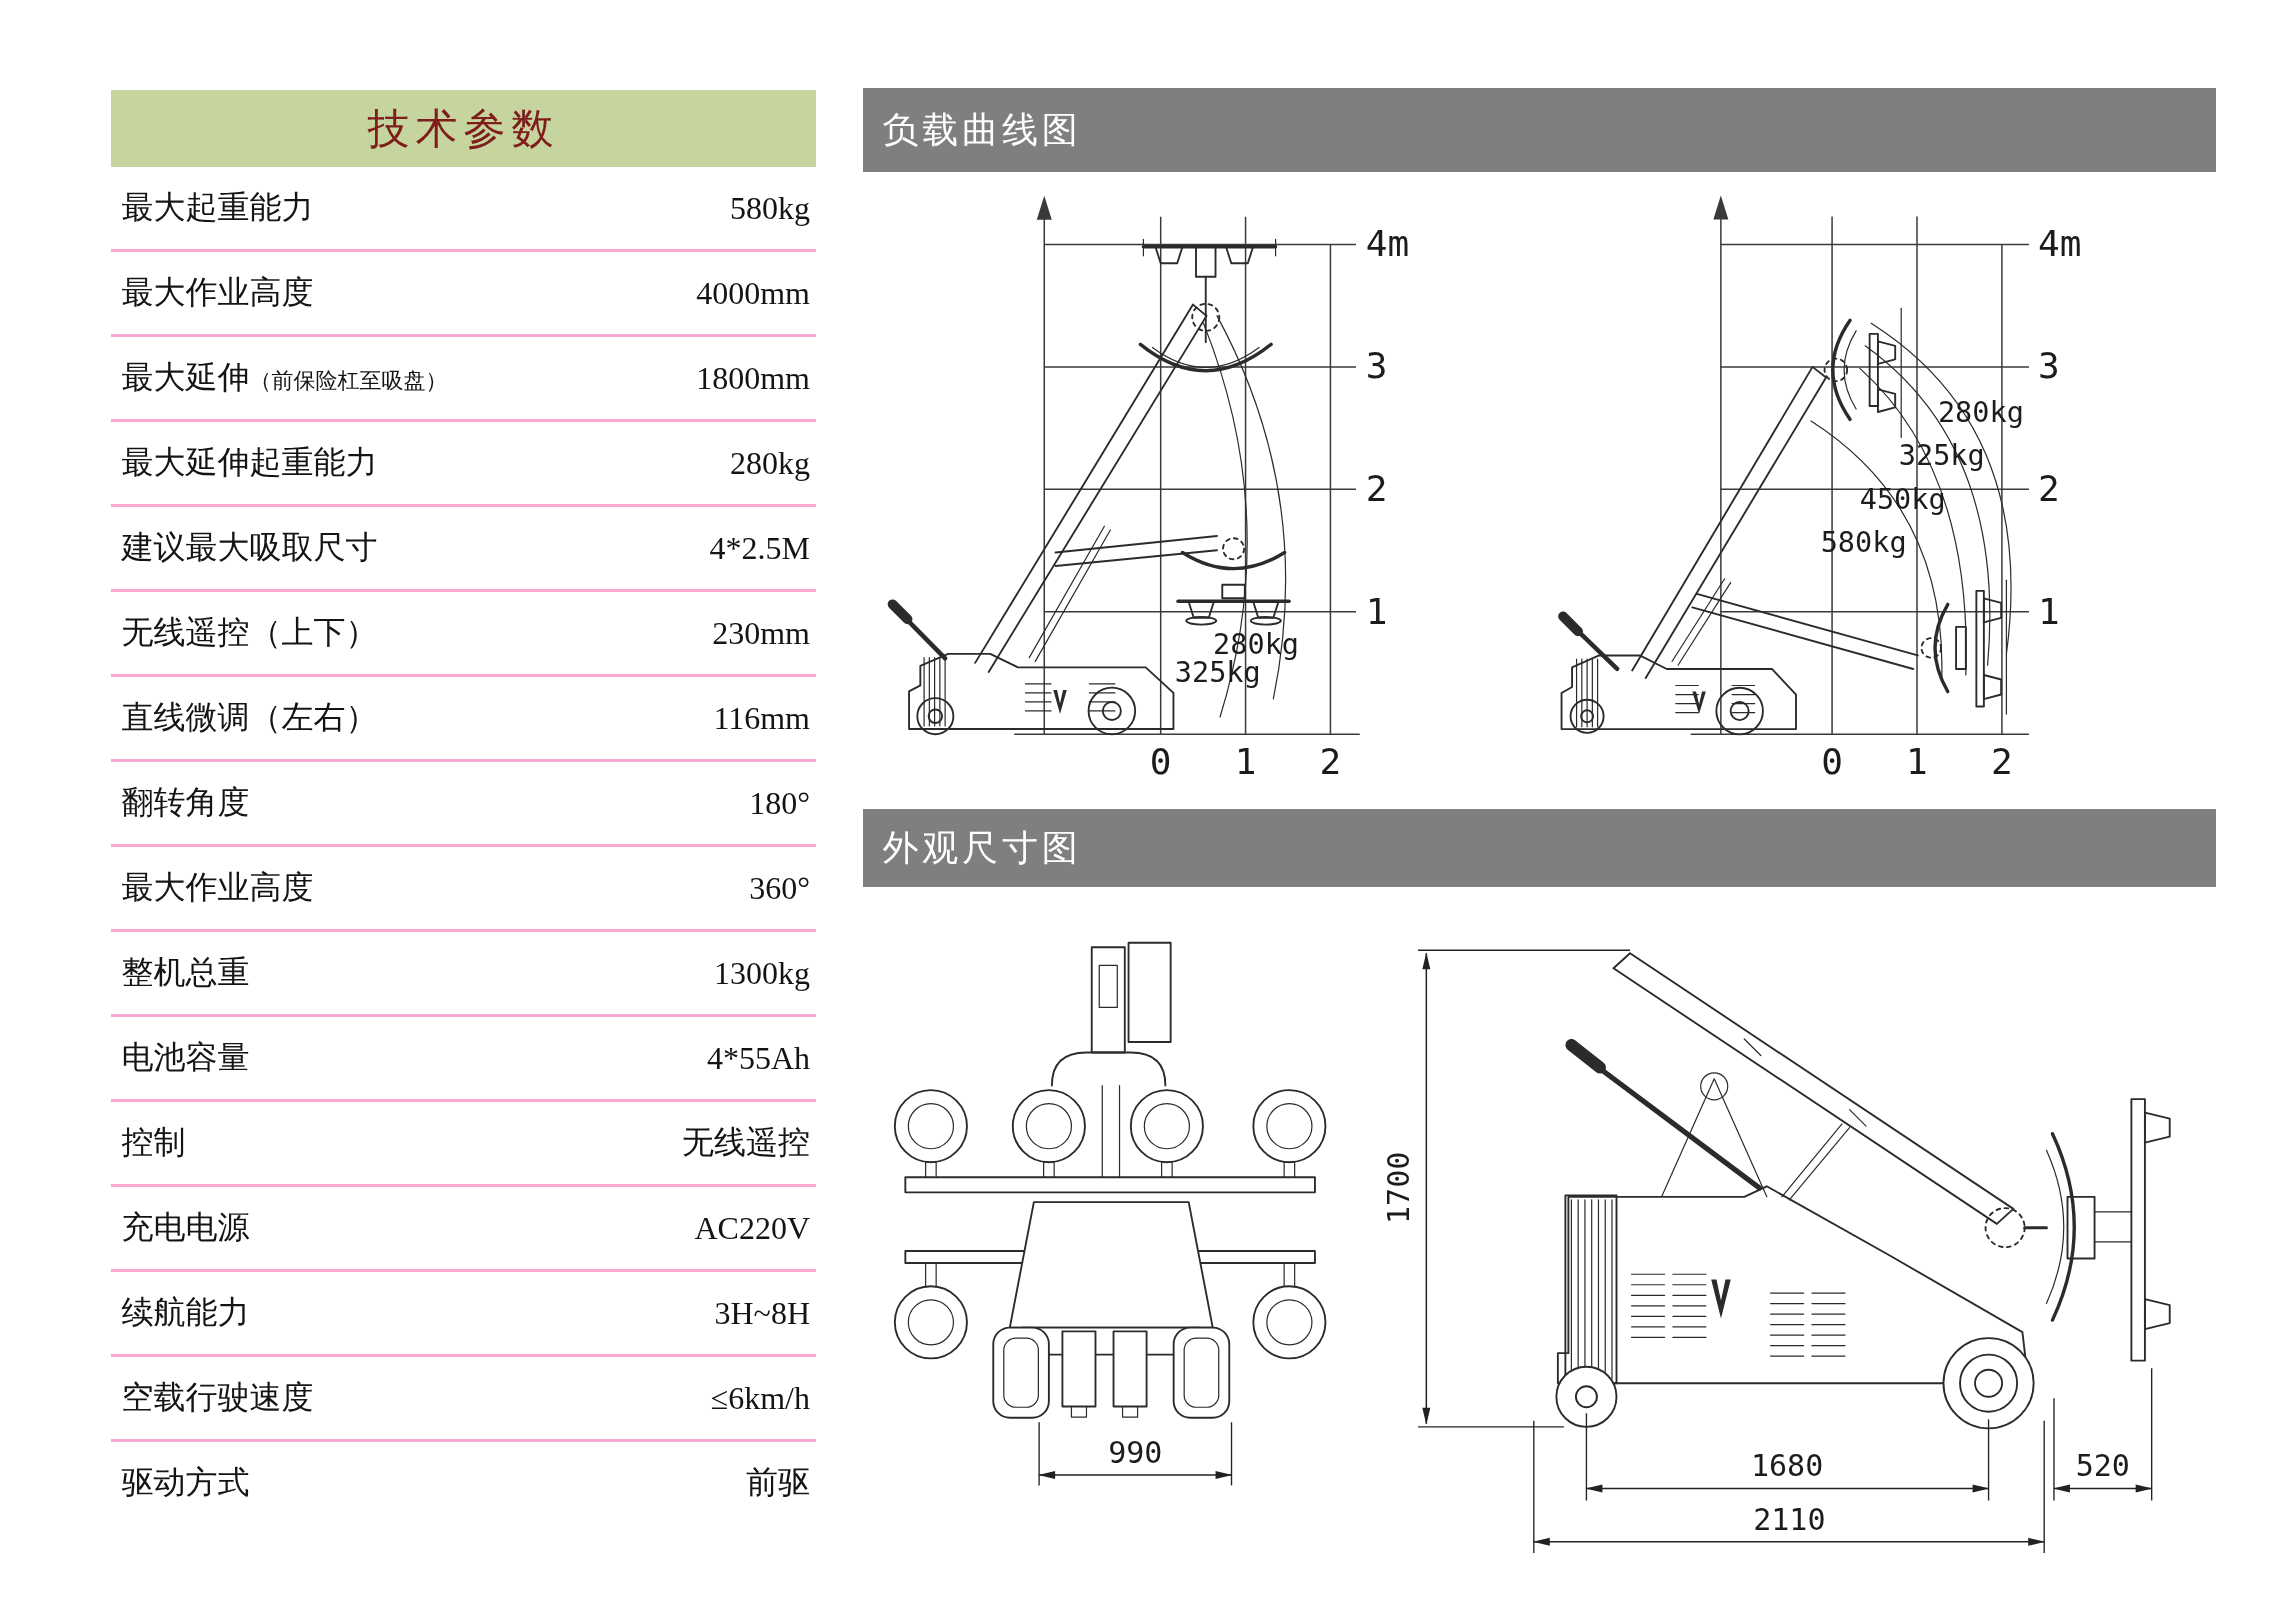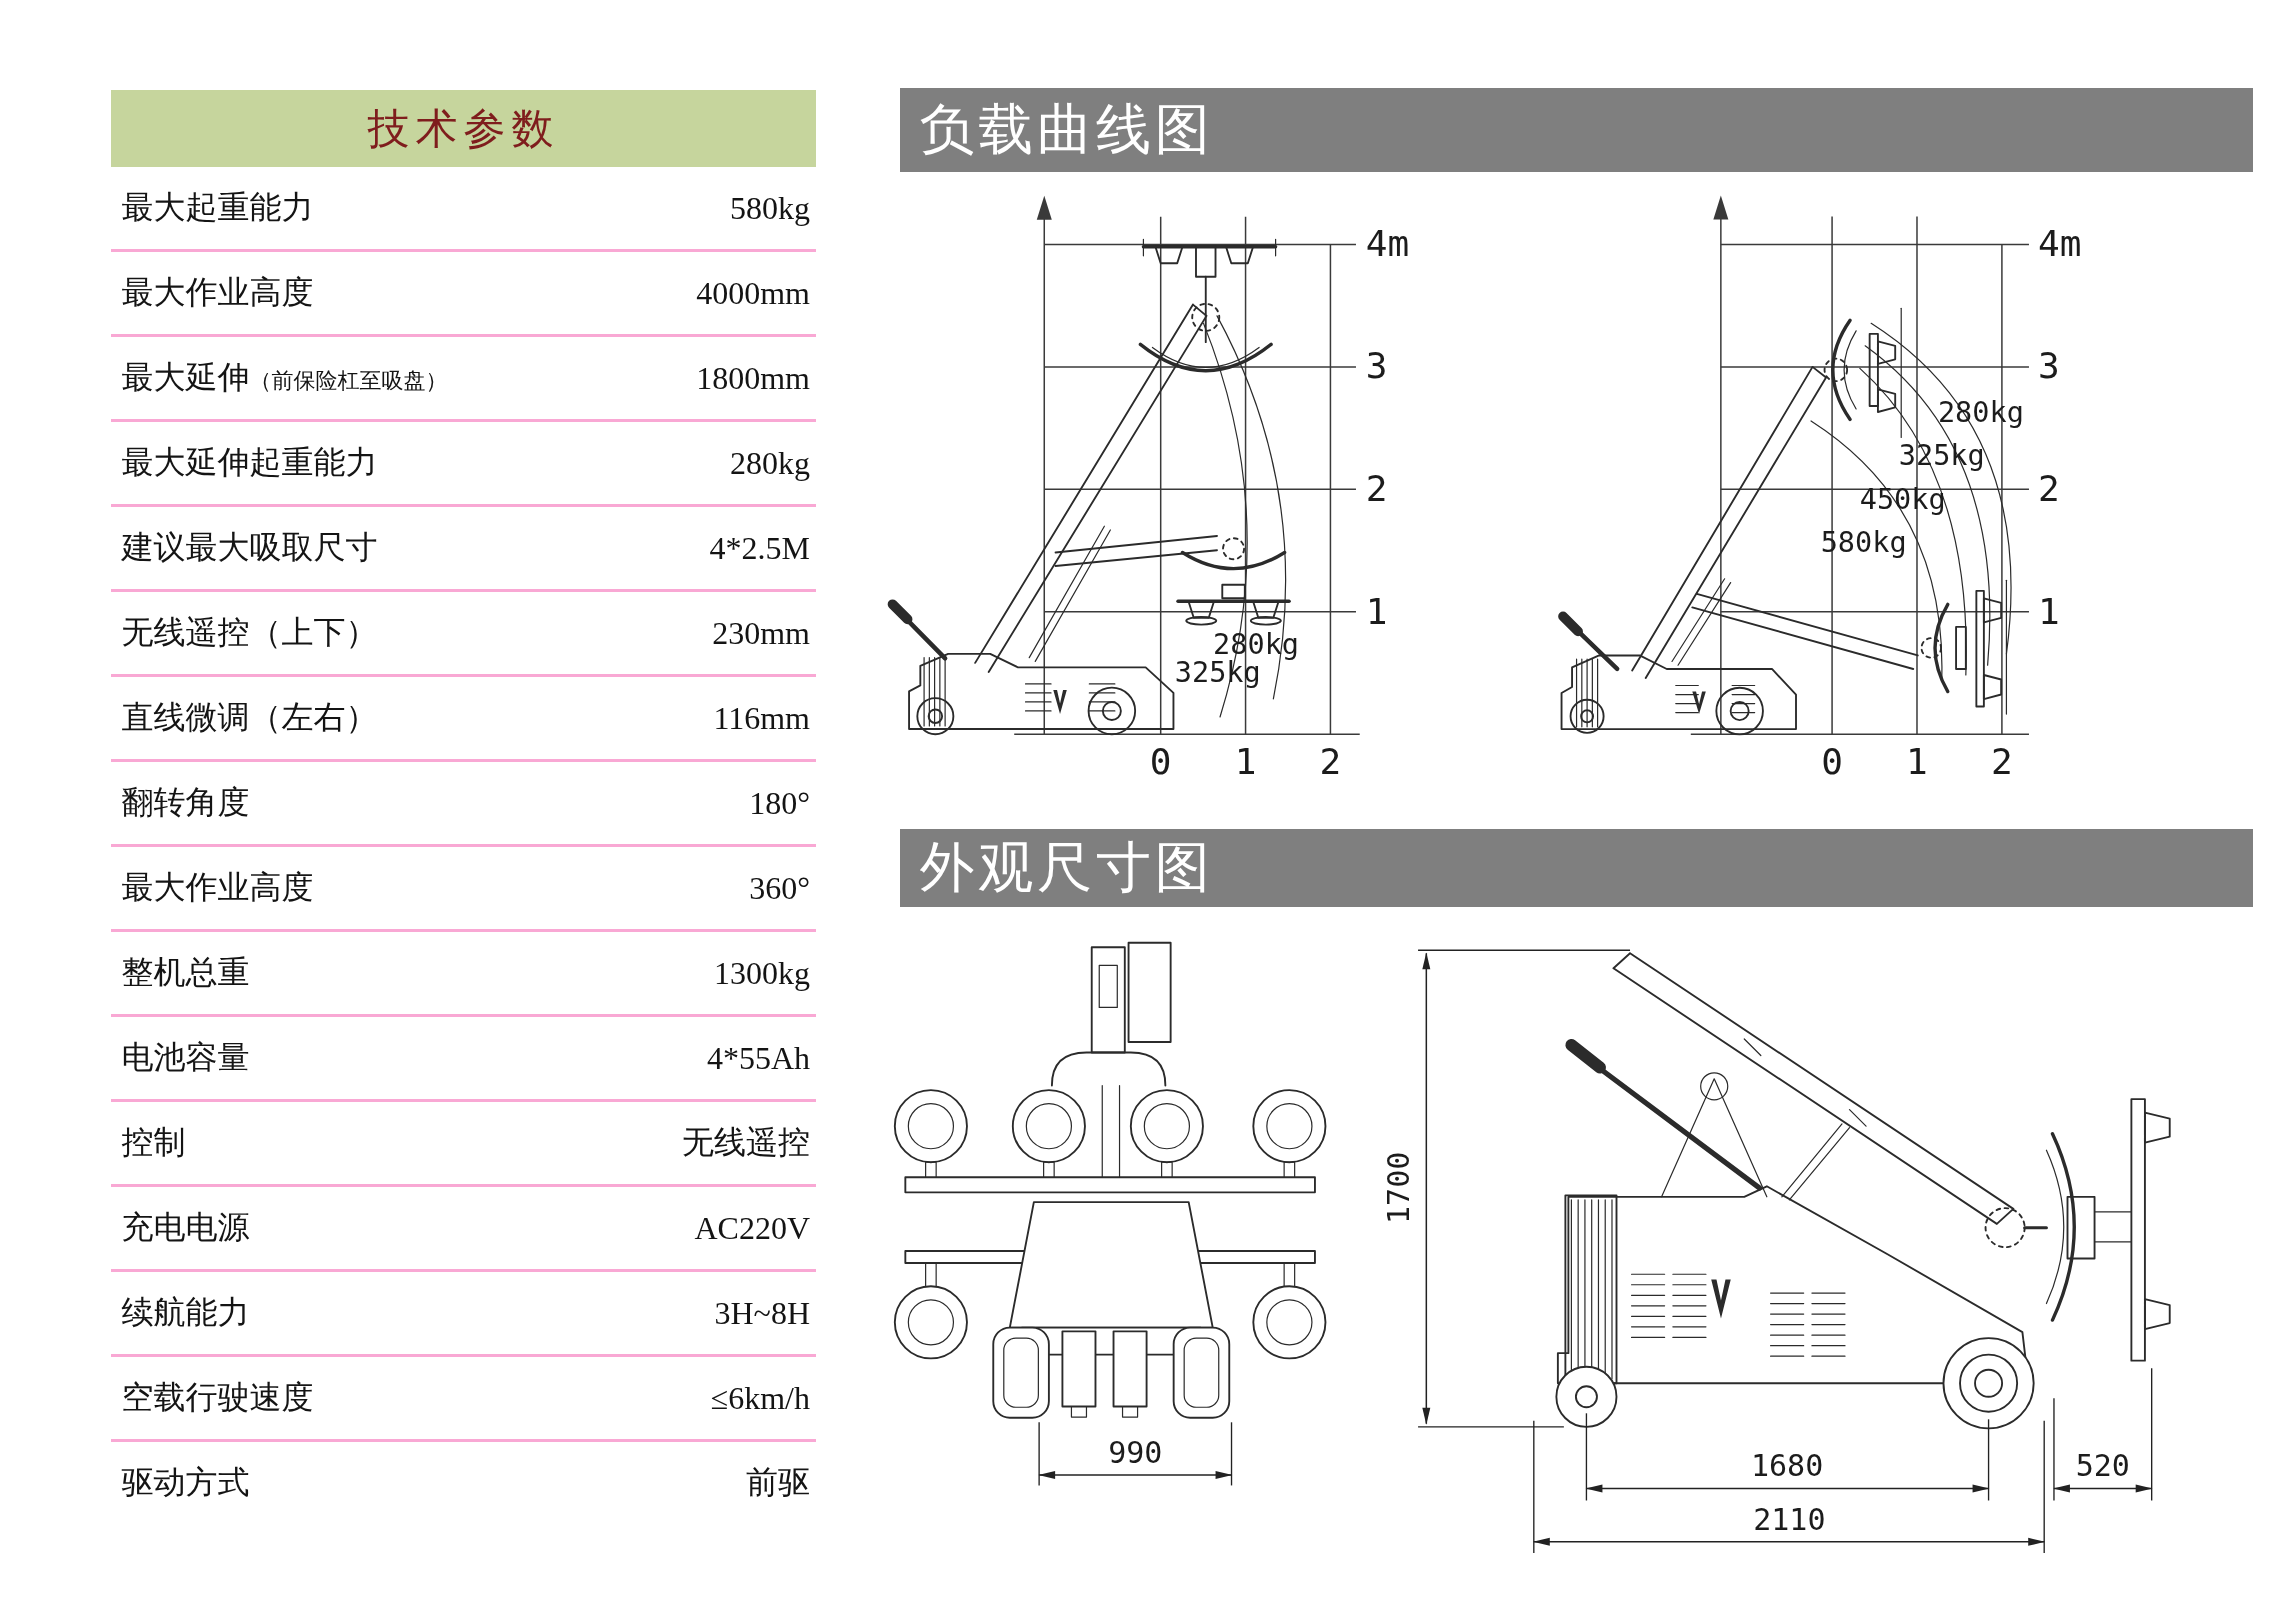--- a/index.html
+++ b/index.html
@@ -24,28 +24,28 @@
     padding:0 6px 0 10.5px;
     font-size:32px;
   }
   .spec-row:last-child{border-bottom:none;}
   .row-label{white-space:nowrap;}
   .row-note{font-size:22px;}
   .row-value{white-space:nowrap;}
 
   
   .section-bar{
-    left:900px;width:1353px;height:84px;
+    left:863px;width:1353px;height:84px;
     background:#7f7f7f;color:#ffffff;
     display:flex;align-items:center;
     padding-left:19.5px;box-sizing:border-box;
-    font-size:55px;letter-spacing:3.8px;
+    font-size:36px;letter-spacing:3.8px;
   }
   #bar-load{top:88px;}
-  #bar-dim{top:809px;height:78px;margin-top:20px;}
+  #bar-dim{top:809px;height:78px;}
 
   
   svg{overflow:visible;}
   .draw{stroke:#2b2b2b;stroke-width:2.5;fill:none;stroke-linecap:round;stroke-linejoin:round;}
   .thick{stroke-width:4.5;}
   .thin{stroke-width:1.6;}
   .grid{stroke:#3a3a3a;stroke-width:2;fill:none;}
   .dash{stroke-dasharray:5 6;}
   .whitefill{fill:#ffffff;}
   .dim-line{stroke:#222222;stroke-width:2;fill:none;

